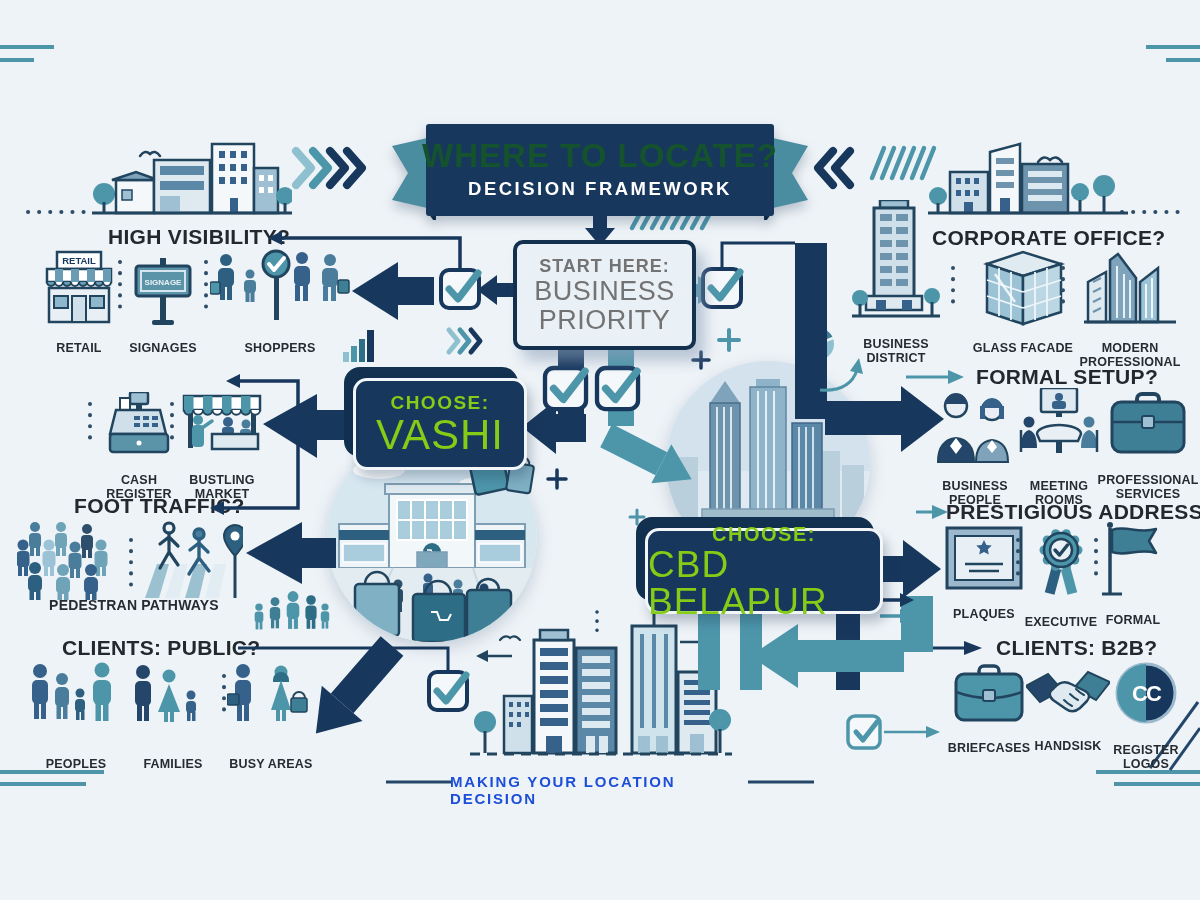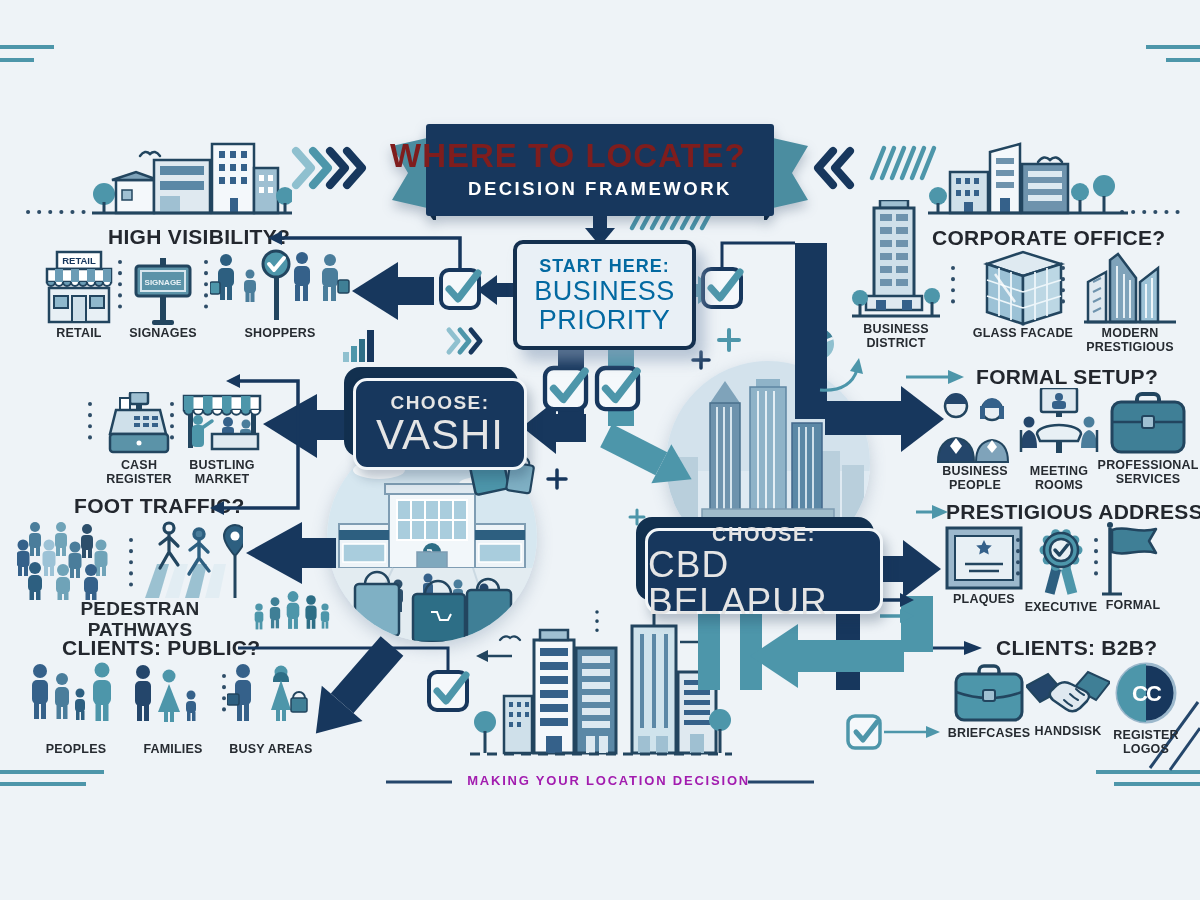--- a/index.html
+++ b/index.html
@@ -1,38 +1,38 @@
 <!DOCTYPE html>
 <html><head>
 <meta charset="utf-8">
 <style>
   html,body{margin:0;padding:0;background:#dfe6ec;}
   .stage{position:relative;width:1200px;height:900px;background:#eef3f7;overflow:hidden;
          font-family:"Liberation Sans",sans-serif;}
   .abs{position:absolute;}
   .h{position:absolute;font-weight:bold;font-size:21px;color:#23272e;letter-spacing:.3px;white-space:nowrap;}
-  .item{position:absolute;display:flex;flex-direction:column;align-items:center;gap:0;}
+  .item{position:absolute;display:flex;flex-direction:column;align-items:center;gap:15px;}
   .lbl{font-weight:bold;font-size:12.5px;line-height:1.12;color:#262b31;text-align:center;letter-spacing:.2px;}
   .circle{position:absolute;border-radius:50%;overflow:hidden;box-shadow:0 6px 16px rgba(70,100,130,.25);}
   .choose{position:absolute;background:#17375d;border:3px solid #f2f6f9;border-radius:14px;
           display:flex;flex-direction:column;align-items:center;justify-content:center;
-          color:#e5e5e5;box-shadow:4px 8px 12px rgba(25,50,80,.28);z-index:6;}
+          color:#84cc16;box-shadow:4px 8px 12px rgba(25,50,80,.28);z-index:6;}
   .choose-shadow{position:absolute;background:#12304f;border-radius:16px;z-index:5;}
   .choose .k{font-weight:bold;letter-spacing:1.5px;}
   .choose .n{font-weight:normal;letter-spacing:1px;line-height:1;}
   .startbox{position:absolute;left:513px;top:240px;width:175px;height:102px;background:#e9f0f6;
             border:4px solid #14304f;border-radius:10px;box-shadow:9px 11px 14px rgba(140,160,185,.55);
-            display:flex;flex-direction:column;align-items:center;justify-content:center;z-index:6;color:#0369a1;}
+            display:flex;flex-direction:column;align-items:center;justify-content:center;z-index:6;color:#737373;}
   .startbox .k{font-weight:bold;font-size:18px;letter-spacing:1px;}
   .startbox .n{font-weight:normal;font-size:27px;letter-spacing:.5px;line-height:1.05;}
   .banner{position:absolute;left:390px;top:116px;width:420px;height:104px;z-index:7;filter:drop-shadow(0 6px 6px rgba(30,55,85,.28));}
-  .banner .t1{position:absolute;left:0;top:21px;width:100%;text-align:left;color:#7f1d1d;font-weight:bold;font-size:33px;letter-spacing:1px;}
+  .banner .t1{position:absolute;left:0;top:21px;width:100%;text-align:center;color:#14532d;font-weight:bold;font-size:33px;letter-spacing:1px;}
   .banner .t2{position:absolute;left:0;top:62px;width:100%;text-align:center;color:#fff;font-weight:bold;font-size:18.5px;letter-spacing:2.5px;}
-  .footer{position:absolute;left:450px;top:773px;width:300px;text-align:right;font-weight:bold;
-          font-size:13px;letter-spacing:1.8px;color:#a21caf;z-index:3;}
+  .footer{position:absolute;left:450px;top:773px;width:300px;text-align:left;font-weight:bold;
+          font-size:15px;letter-spacing:1.8px;color:#1d4ed8;z-index:3;}
   svg{display:block;}
 </style>
 </head>
 <body>
 
 <div class="stage">
 
   <svg class="abs" style="left:0;top:0;z-index:1" width="1200" height="900" viewBox="0 0 1200 900">
 
     <path d="M0,47 H54" stroke="#4d96aa" stroke-width="4"></path>
@@ -762,21 +762,21 @@
       </g>
       <g stroke="#2d5f80" stroke-width="3.4" stroke-linecap="round" fill="none">
         <circle cx="60" cy="16" r="5" fill="#4a7d9b"></circle>
         <path d="M60,21 V40 M51,32 L60,25 L69,34 M60,40 L50,56 M60,40 L70,53"></path>
       </g>
       <path d="M85,18 a11,11 0 1 1 22,0 c0,8 -11,20 -11,20 s-11,-12 -11,-20 z" fill="#2d5f80" stroke="#22455f" stroke-width="2"></path>
       <circle cx="96" cy="18" r="4.5" fill="#fff"></circle>
       <line x1="96" y1="38" x2="96" y2="80" stroke="#22455f" stroke-width="3"></line>
     </svg>
   </div>
-  <div class="lbl abs" style="left:50px;top:598px;width:180px;z-index:3;font-size:19px;">PEDESTRAN PATHWAYS</div>
+  <div class="lbl abs" style="left:44px;top:598px;width:180px;z-index:3;font-size:14px;">PEDESTRAN PATHWAYS</div>
 
   <div class="item" style="left:252px;top:590px;width:82px;z-index:3">
     <svg width="80" height="40" viewBox="0 0 80 40">
       <g transform="translate(6,14) scale(.62)" fill="#4d96aa">
           <circle cx="0" cy="5" r="6"></circle>
           <rect x="-7" y="12" width="14" height="18" rx="5"></rect>
           <rect x="-5.5" y="29" width="4.5" height="12"></rect>
           <rect x="1" y="29" width="4.5" height="12"></rect>
         </g>
       <g transform="translate(22,8) scale(.74)" fill="#3f7f96">
@@ -947,21 +947,21 @@
           <line x1="40" y1="24" x2="40" y2="68"></line>
           <line x1="46" y1="30" x2="46" y2="68"></line>
         </g>
       <polygon points="56,72 56,32 74,18 74,72" fill="#9cc2d6" stroke="#22455f" stroke-width="2.5"></polygon>
       <g stroke="#eef6fa" stroke-width="2">
           <line x1="62" y1="34" x2="62" y2="68"></line>
           <line x1="68" y1="28" x2="68" y2="68"></line>
         </g>
       <line x1="0" y1="72" x2="92" y2="72" stroke="#22455f" stroke-width="3"></line>
     </svg>
-    <div class="lbl">MODERN PRESTIGIOUS</div>
+    <div class="lbl">MODERN PROFESSIONAL</div>
   </div>
 
   <div class="item" style="left:932px;top:390px;width:86px;z-index:3">
     <svg width="86" height="74" viewBox="0 0 86 74">
       <circle cx="24" cy="16" r="11" fill="#e8eef3" stroke="#22455f" stroke-width="2.5"></circle>
       <path d="M13,14 a11,11 0 0 1 22,0 z" fill="#24466b"></path>
       <path d="M6,72 q0,-22 18,-24 q18,2 18,24 z" fill="#24466b" stroke="#22455f" stroke-width="2"></path>
       <polygon points="24,48 18,56 24,64 30,56" fill="#fff"></polygon>
       <circle cx="60" cy="20" r="10" fill="#e8eef3" stroke="#22455f" stroke-width="2.5"></circle>
       <path d="M50,18 a10,10 0 0 1 20,0 z" fill="#35618a"></path>

